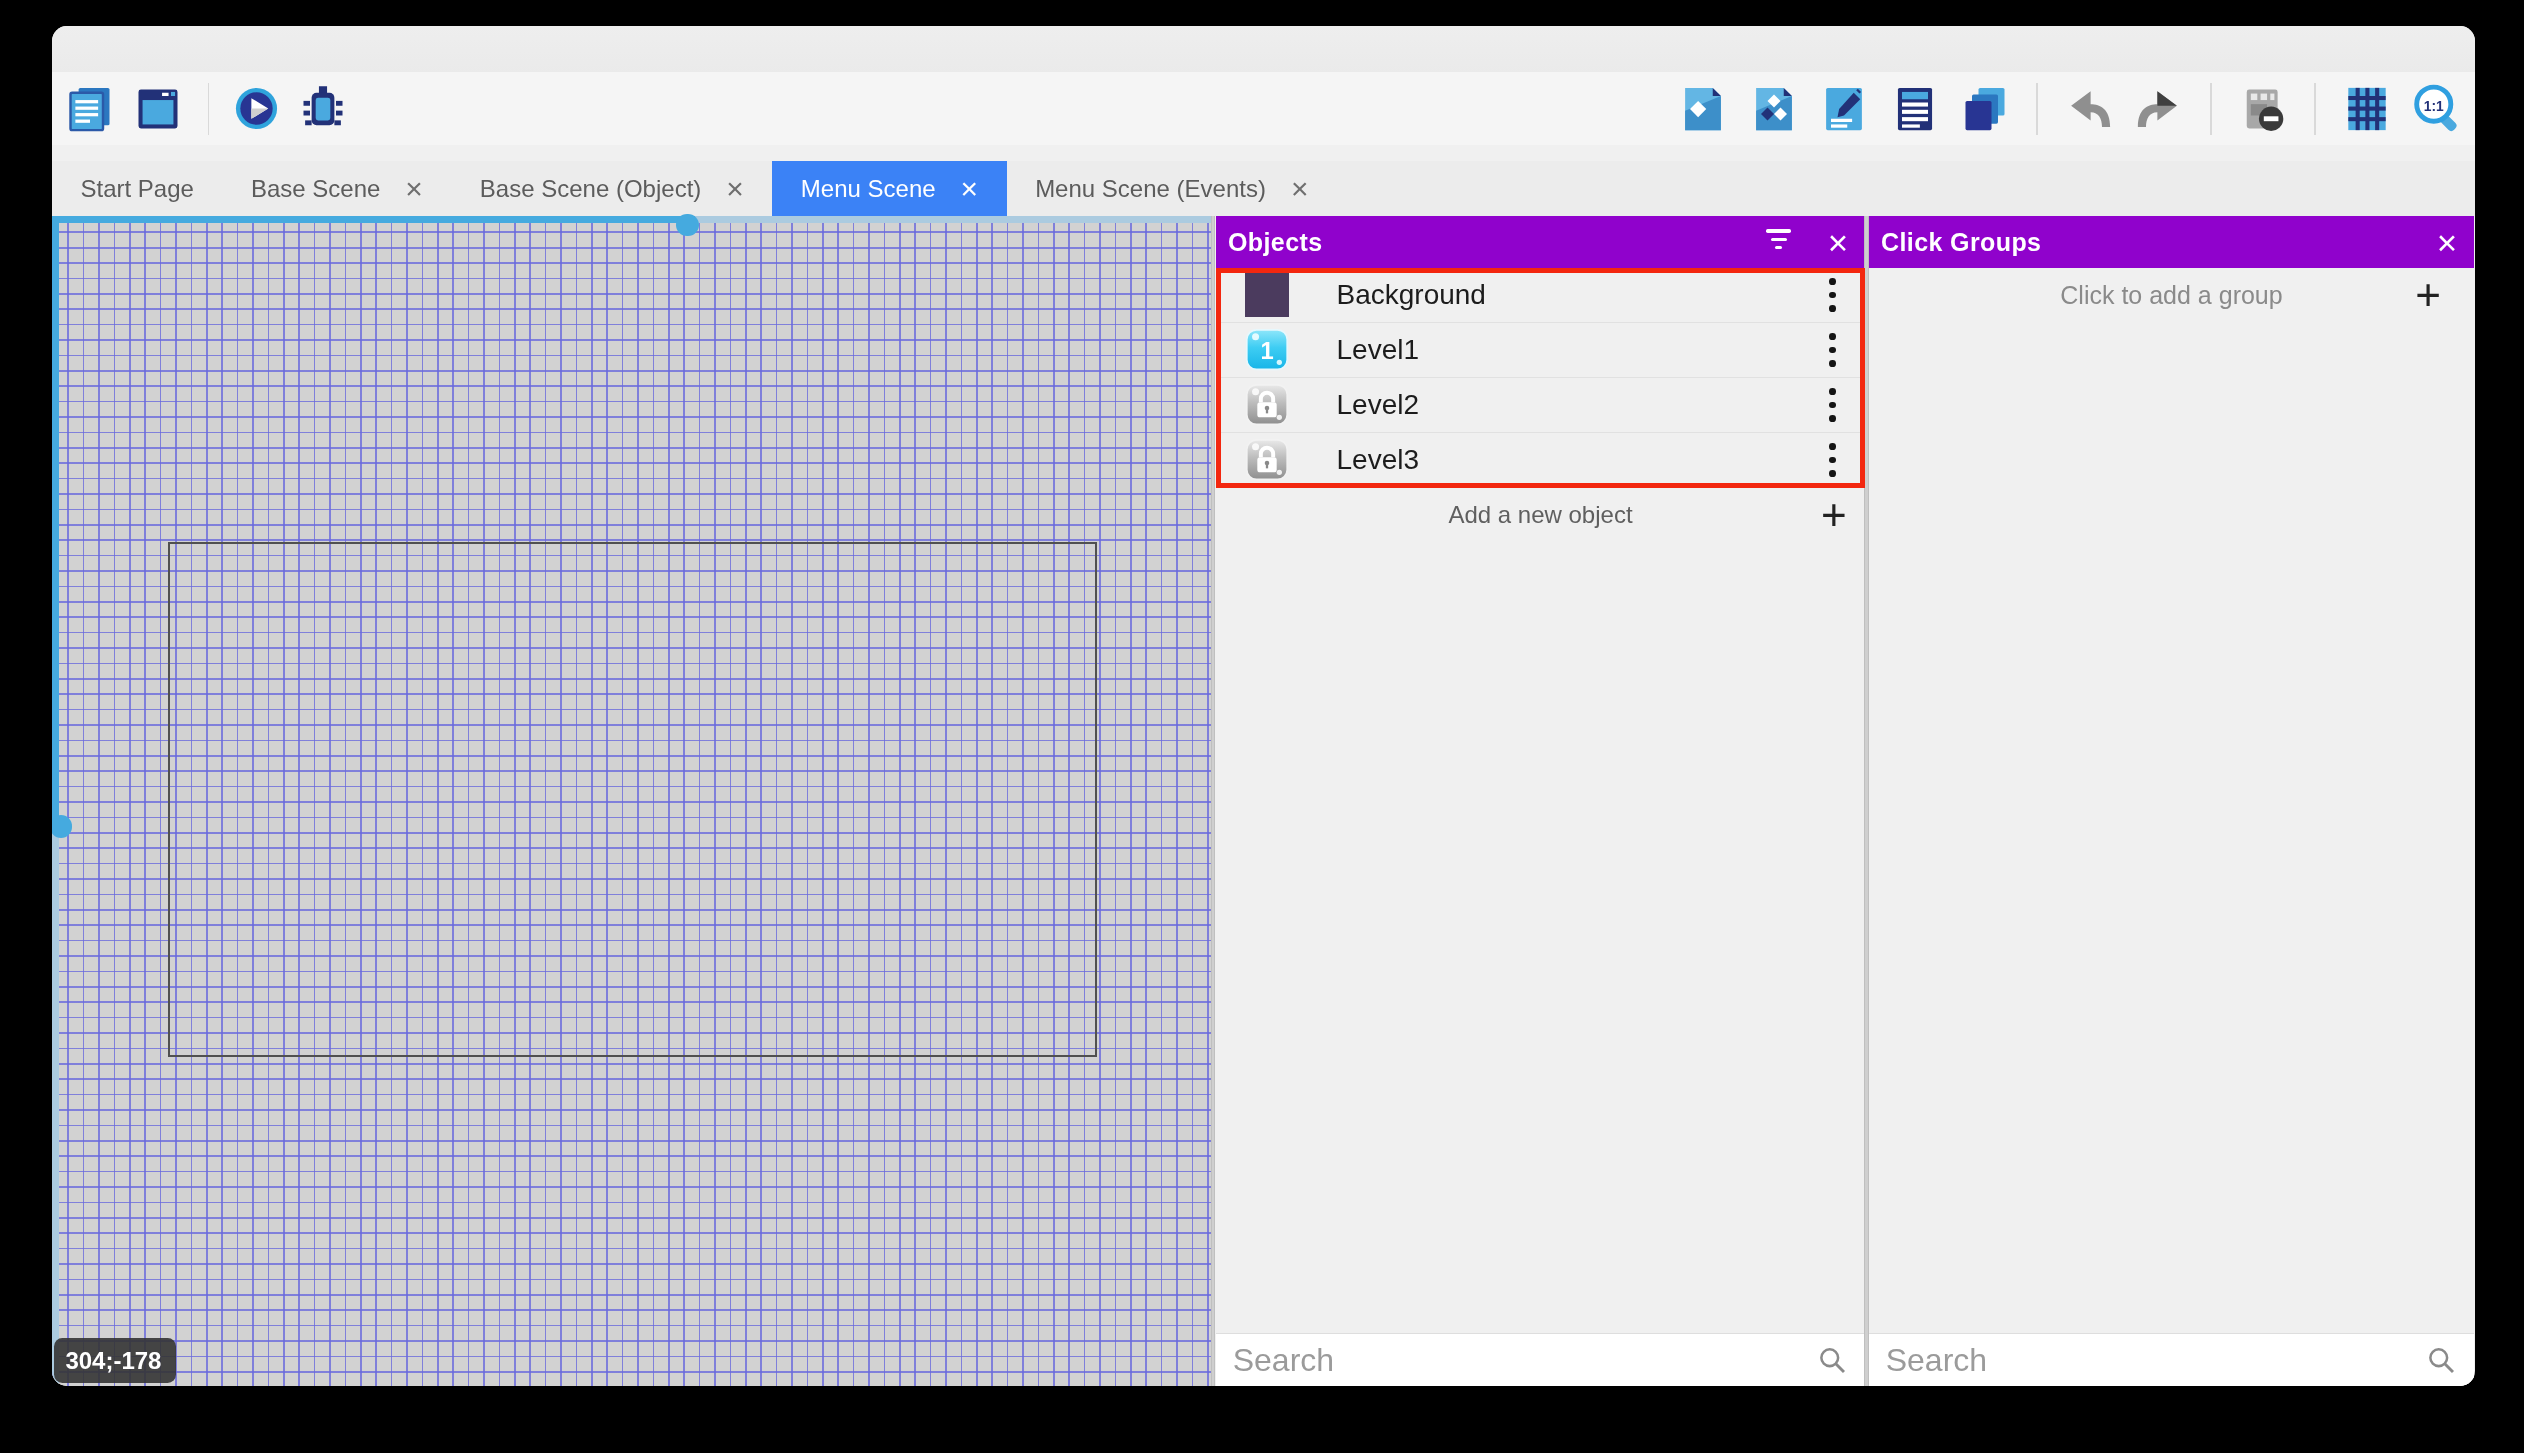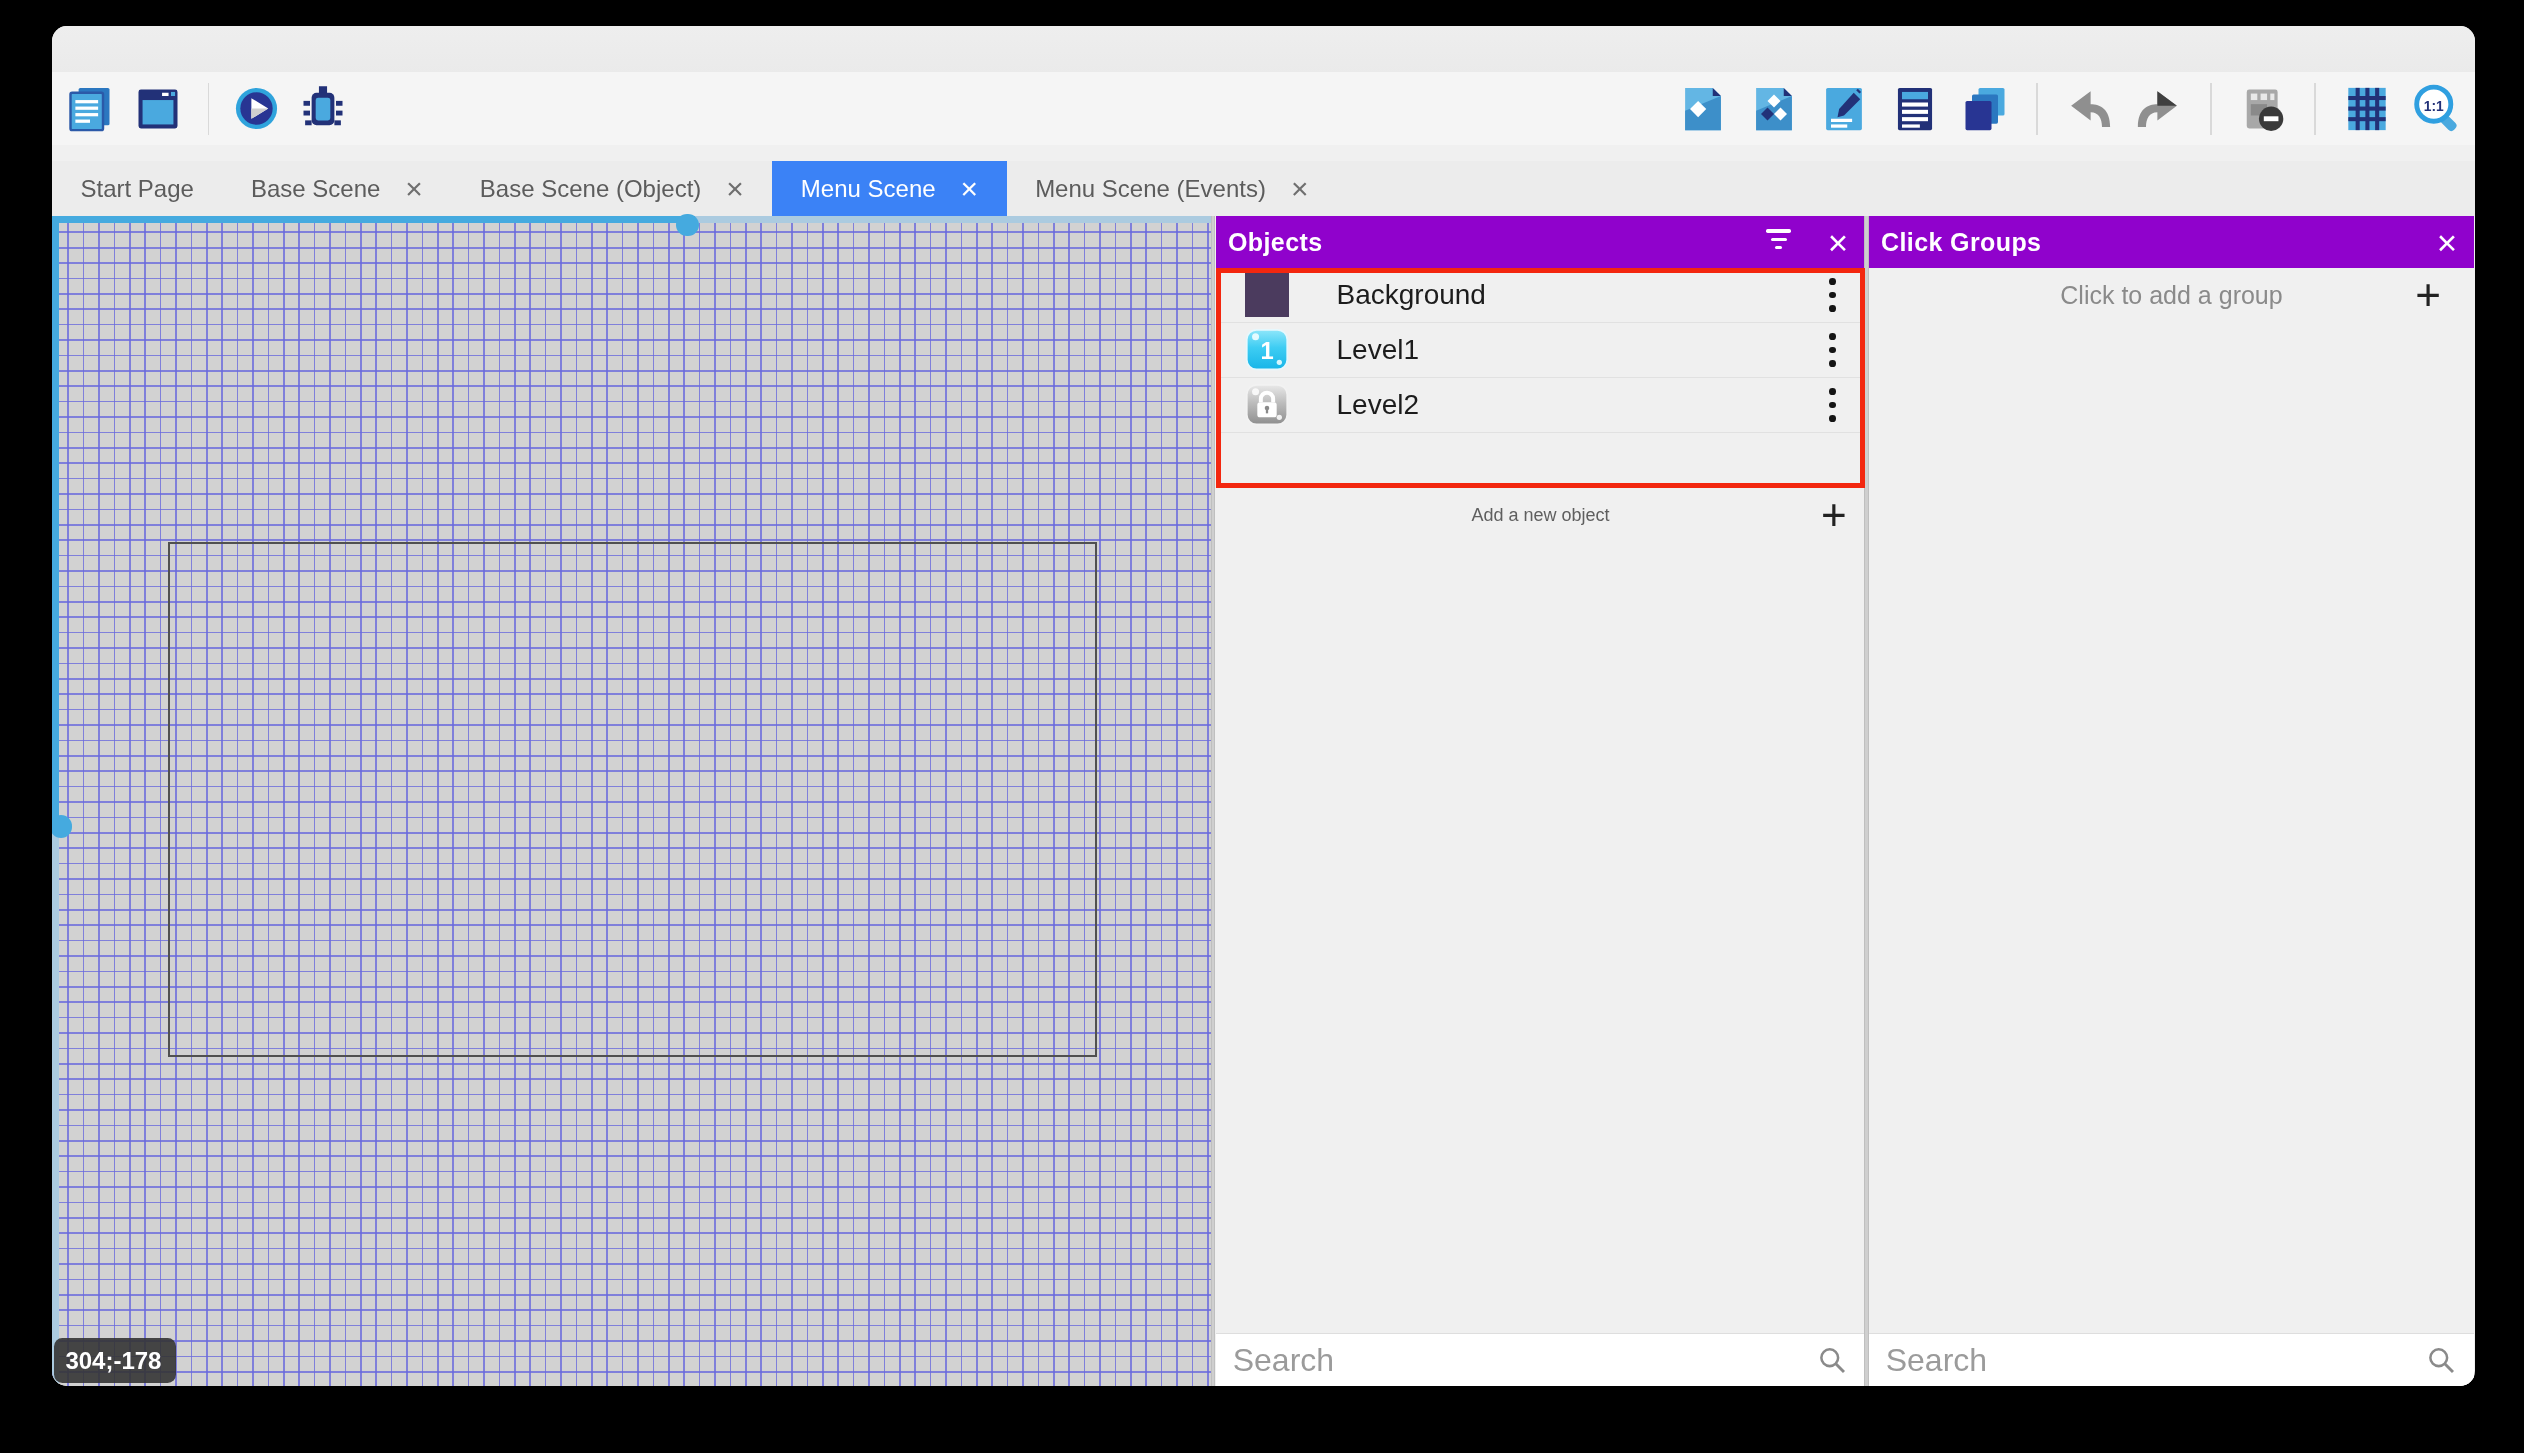--- a/index.html
+++ b/index.html
@@ -111,21 +111,21 @@
   }
   .kebab i{width:6.7px;height:6.7px;border-radius:50%;background:#141414;display:block;}
   .red-box{
     position:absolute;left:0;top:52px;width:100%;height:220px;
     border:5px solid #F3270F;box-sizing:border-box;pointer-events:none;z-index:5;
   }
   .add-row{
     position:absolute;left:0;top:272px;width:100%;height:54px;
     display:flex;align-items:center;justify-content:center;
   }
-  .add-label{font-size:18px;color:#5f5f5f;}
+  .add-label{font-size:24px;color:#5f5f5f;}
   .plus{
     position:absolute;right:18.4px;top:0;height:100%;display:flex;align-items:center;
     font-size:44px;font-weight:300;color:#222;line-height:1;
   }
   .empty-row{
     position:absolute;left:0;top:52px;width:100%;height:54px;
     display:flex;align-items:center;justify-content:center;
   }
   .empty-label{font-size:25px;color:#8a8a8a;}
   .groups-plus{right:33px;}
@@ -367,20 +367,39 @@
                 <rect x="23.7" y="28.5" width="2.6" height="6" fill="#8a8a8a"></rect>
             </svg>
           </span>
           <span class="obj-label">Level2</span>
           <span class="kebab">
               <i></i>
               <i></i>
               <i></i>
             </span>
         </div>
+        <div class="obj-row">
+          <span class="thumb-wrap">
+            <svg width="44" height="44" viewBox="0 0 50 50">
+              <rect x="2" y="2" width="46" height="45" rx="11" fill="url(#gradLock)" stroke="#f2f2f2" stroke-width="2"></rect>
+              <circle cx="12" cy="10" r="4" fill="#fafafa" opacity="0.95"></circle>
+              <circle cx="39" cy="39" r="3" fill="#fafafa" opacity="0.9"></circle>
+              <path d="M18 22 v-4 a7 7 0 0 1 14 0 v4" stroke="#fff" stroke-width="4.5" fill="none"></path>
+              <rect x="14" y="22" width="22" height="17" rx="3" fill="#fff"></rect>
+              <circle cx="25" cy="28.5" r="2.6" fill="#8a8a8a"></circle>
+                <rect x="23.7" y="28.5" width="2.6" height="6" fill="#8a8a8a"></rect>
+            </svg>
+          </span>
+          <span class="obj-label">Level3</span>
+          <span class="kebab">
+              <i></i>
+              <i></i>
+              <i></i>
+            </span>
+        </div>
       </div>
 
       <div class="red-box"></div>
 
       <div class="add-row">
         <span class="add-label">Add a new object</span>
         <span class="plus">+</span>
       </div>
 
       <div class="search-row">

